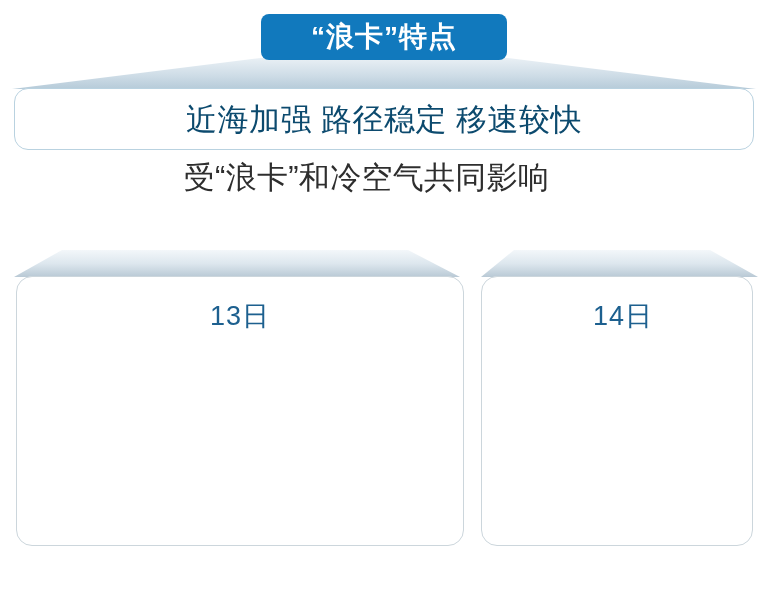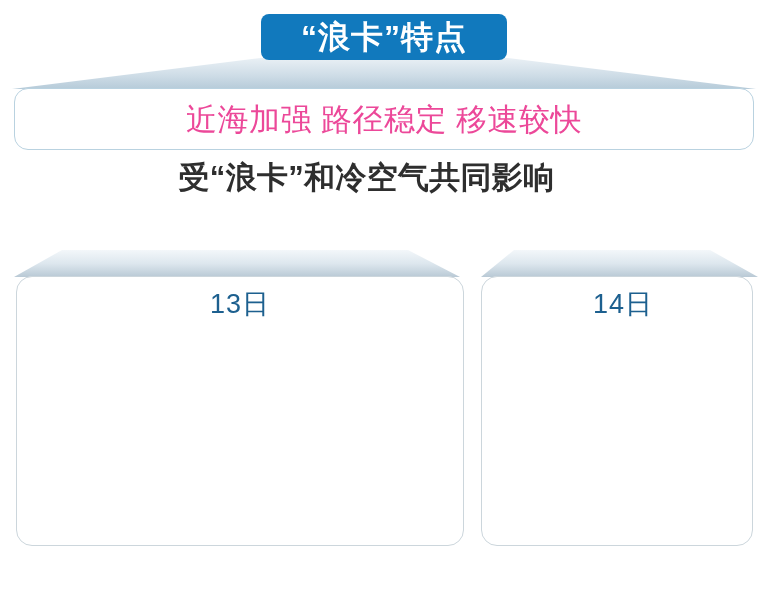--- a/index.html
+++ b/index.html
@@ -26,21 +26,21 @@
     height: 46px;
     background: #1179bd;
     border-radius: 8px;
     display: flex;
     align-items: center;
     justify-content: center;
     z-index: 5;
   }
   #banner .banner-text {
     color: #ffffff;
-    font-size: 32px;
+    font-size: 28px;
     font-weight: bold;
     letter-spacing: 1px;
     line-height: 1;
     white-space: nowrap;
   }
 
   
   .hood {
     position: absolute;
     z-index: 1;
@@ -60,34 +60,33 @@
     border-radius: 14px;
     background: #ffffff;
     display: flex;
     align-items: center;
     justify-content: center;
     z-index: 4;
   }
   #summary-box .summary-text {
     font-size: 31px;
     line-height: 1;
-    color: #ec4899;
+    color: #0c4a6e;
     white-space: nowrap;
     letter-spacing: 0.5px;
   }
 
   
   #midtext {
     position: absolute;
     left: 0;
     top: 156px;
     width: 733px;
     text-align: center;
     z-index: 4;
-    font-weight: bold;
   }
   #midtext .line {
     font-size: 31px;
     line-height: 44px;
     color: #2e2e2e;
     white-space: nowrap;
     letter-spacing: 0.3px;
   }
 
   
@@ -111,21 +110,21 @@
     top: 276px;
     width: 272px;
     height: 270px;
     padding-left: 12px;
   }
   .card .card-title {
     text-align: center;
     color: #1d608f;
     font-size: 27px;
     line-height: 1;
-    margin-top: 14px;
+    margin-top: 26px;
     letter-spacing: 1px;
     font-weight: normal;
   }
   .card .card-body {
     margin-top: 15px;
     padding: 0 6px;
   }
   .card .card-body .line {
     font-size: 29px;
     line-height: 40px;

